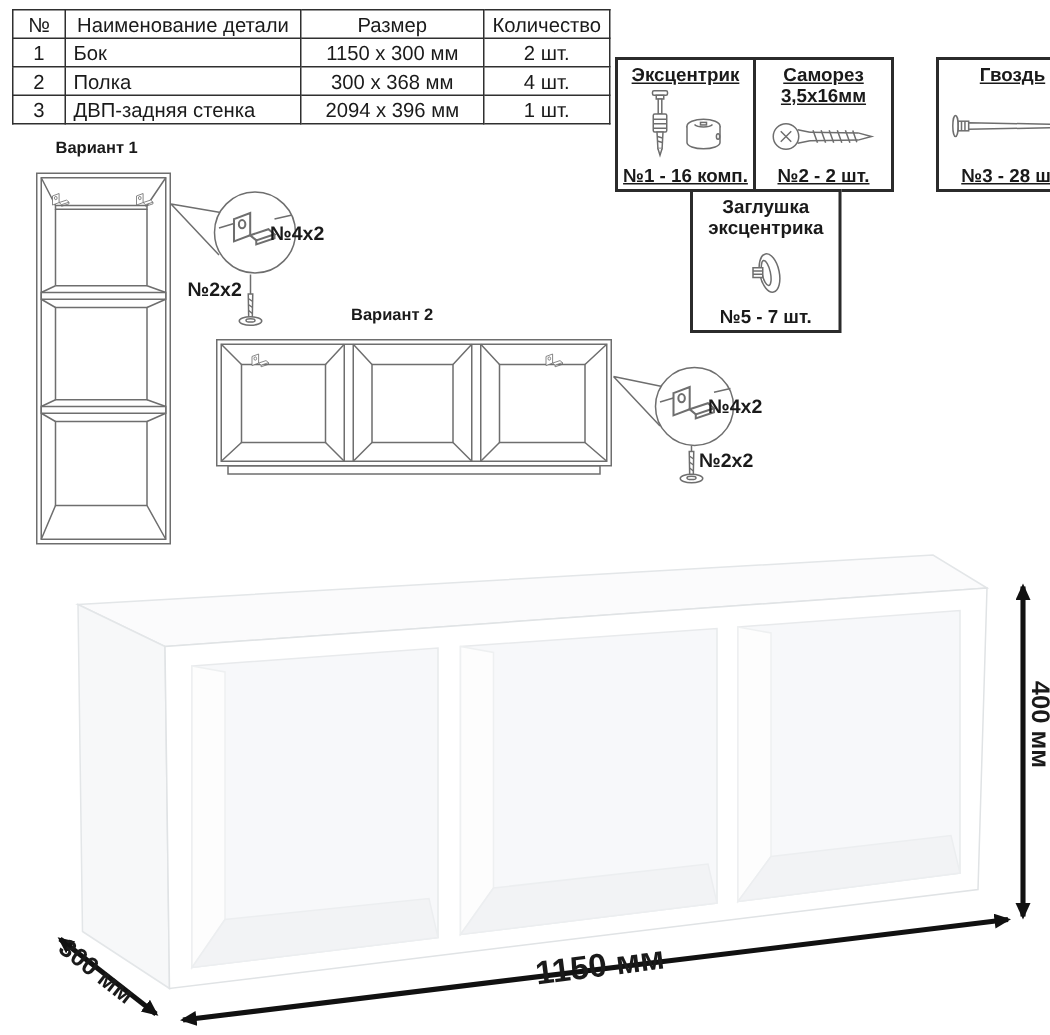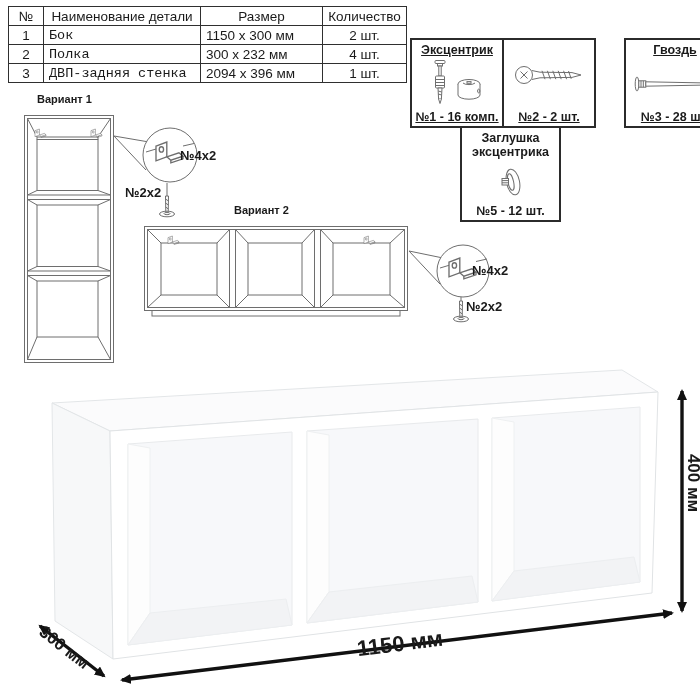--- a/index.html
+++ b/index.html
@@ -6,22 +6,22 @@
   .canvas{position:relative;width:700px;height:690px;background:#fff;overflow:hidden;
           font-family:"Liberation Sans","DejaVu Sans",sans-serif;color:#1a1a1a;}
   .abs{position:absolute;}
 
   
   table.parts{border-collapse:collapse;font-size:13.5px;background:#fff;}
   table.parts th,table.parts td{border:1.5px solid #2f2f2f;padding:0 5px;height:18px;
           font-weight:400;white-space:nowrap;}
   table.parts th{text-align:center;}
   td.c-num{text-align:center;width:24px;}
-  td.c-name{text-align:left;width:146px;font-family:Liberation Mono, monospace;}
-  td.c-size{text-align:left;width:111px;margin-top:19px;}
+  td.c-name{text-align:left;width:146px;}
+  td.c-size{text-align:center;width:111px;margin-top:19px;}
   td.c-qty{text-align:center;width:73px;}
 
   
   .hw-row{position:absolute;display:flex;}
   .hw-cell{border:2px solid #2b2b2b;background:#fff;box-sizing:border-box;
            display:flex;flex-direction:column;align-items:center;margin-left:-2px;}
   .hw-cell:first-child{margin-left:0;}
   .hw-title{font-weight:700;font-size:12.5px;line-height:1.12;text-align:center;padding-top:3px;}
   .hw-iconbox{flex:1;display:flex;align-items:center;justify-content:center;}
   .hw-label{font-weight:700;font-size:12.5px;text-align:center;padding-bottom:2px;white-space:nowrap;}
@@ -155,21 +155,21 @@
     <tbody>
       <tr>
         <td class="c-num">1</td>
         <td class="c-name">Бок</td>
         <td class="c-size">1150 x 300 мм</td>
         <td class="c-qty">2 шт.</td>
       </tr>
       <tr>
         <td class="c-num">2</td>
         <td class="c-name">Полка</td>
-        <td class="c-size">300 x 232 мм</td>
+        <td class="c-size">300 x 368 мм</td>
         <td class="c-qty">4 шт.</td>
       </tr>
       <tr>
         <td class="c-num">3</td>
         <td class="c-name">ДВП-задняя стенка</td>
         <td class="c-size">2094 x 396 мм</td>
         <td class="c-qty">1 шт.</td>
       </tr>
     </tbody>
   </table>
@@ -192,20 +192,21 @@
             <path d="M31,24 L31,35 a11,4.2 0 0 0 22,0 L53,24"></path>
             <path d="M36,23 a6.5,2.6 0 0 0 12,0"></path>
             <rect x="40" y="21.6" width="4" height="1.7"></rect>
             <ellipse cx="51.7" cy="31" rx="1.1" ry="1.9"></ellipse>
           </g>
         </svg>
       </div>
       <div class="hw-label">№1 - 16 комп.</div>
     </div>
     <div class="hw-cell" style="width:94px;">
+      <div class="hw-title" style="width:70px;">Саморез 3,5х16мм</div>
       <div class="hw-iconbox">
         <svg width="70" height="28" viewBox="0 0 70 28">
           <g class="lineartf">
             <circle cx="10" cy="14" r="8.5"></circle>
             <path d="M6.5,10.5 L13.5,17.5 M13.5,10.5 L6.5,17.5"></path>
             <path d="M17.8,9.5 L26,11.2 M17.8,18.5 L26,16.8"></path>
             <path d="M26,11.2 L58,11.6 M26,16.8 L58,16.4"></path>
             <path d="M28,9.8 L31,18.2 M33.4,9.8 L36.4,18.2 M38.8,9.8 L41.8,18.2 M44.2,9.8 L47.2,18.2 M49.6,9.8 L52.6,18.2 M54.5,10 L57.2,17.8"></path>
             <path d="M58,11.6 L67,14 L58,16.4"></path>
           </g>
@@ -235,21 +236,21 @@
       <div class="hw-iconbox">
         <svg width="30" height="38" viewBox="0 0 30 38">
           <g class="lineartf">
             <ellipse cx="17" cy="19" rx="6.5" ry="13" transform="rotate(-12 17 19)"></ellipse>
             <ellipse cx="14.8" cy="19" rx="2.8" ry="8.5" transform="rotate(-12 14.8 19)"></ellipse>
             <rect x="6" y="15.5" width="6.5" height="6.5"></rect>
             <path d="M6,17.6 L12.5,17.6 M6,19.8 L12.5,19.8"></path>
           </g>
         </svg>
       </div>
-      <div class="hw-label">№5 - 12 шт.</div>
+      <div class="hw-label">№5 - 7 шт.</div>
     </div>
   </div>
 
   <div class="abs variant-title" style="left:37px;top:93px;">Вариант 1</div>
   <div class="abs variant-title" style="left:234px;top:204px;">Вариант 2</div>
 
   <div class="abs callout-label" style="left:180px;top:148px;">№4х2</div>
   <div class="abs callout-label" style="left:125px;top:185px;">№2х2</div>
   <div class="abs callout-label" style="left:472px;top:263px;">№4х2</div>
   <div class="abs callout-label" style="left:466px;top:299px;">№2х2</div>

